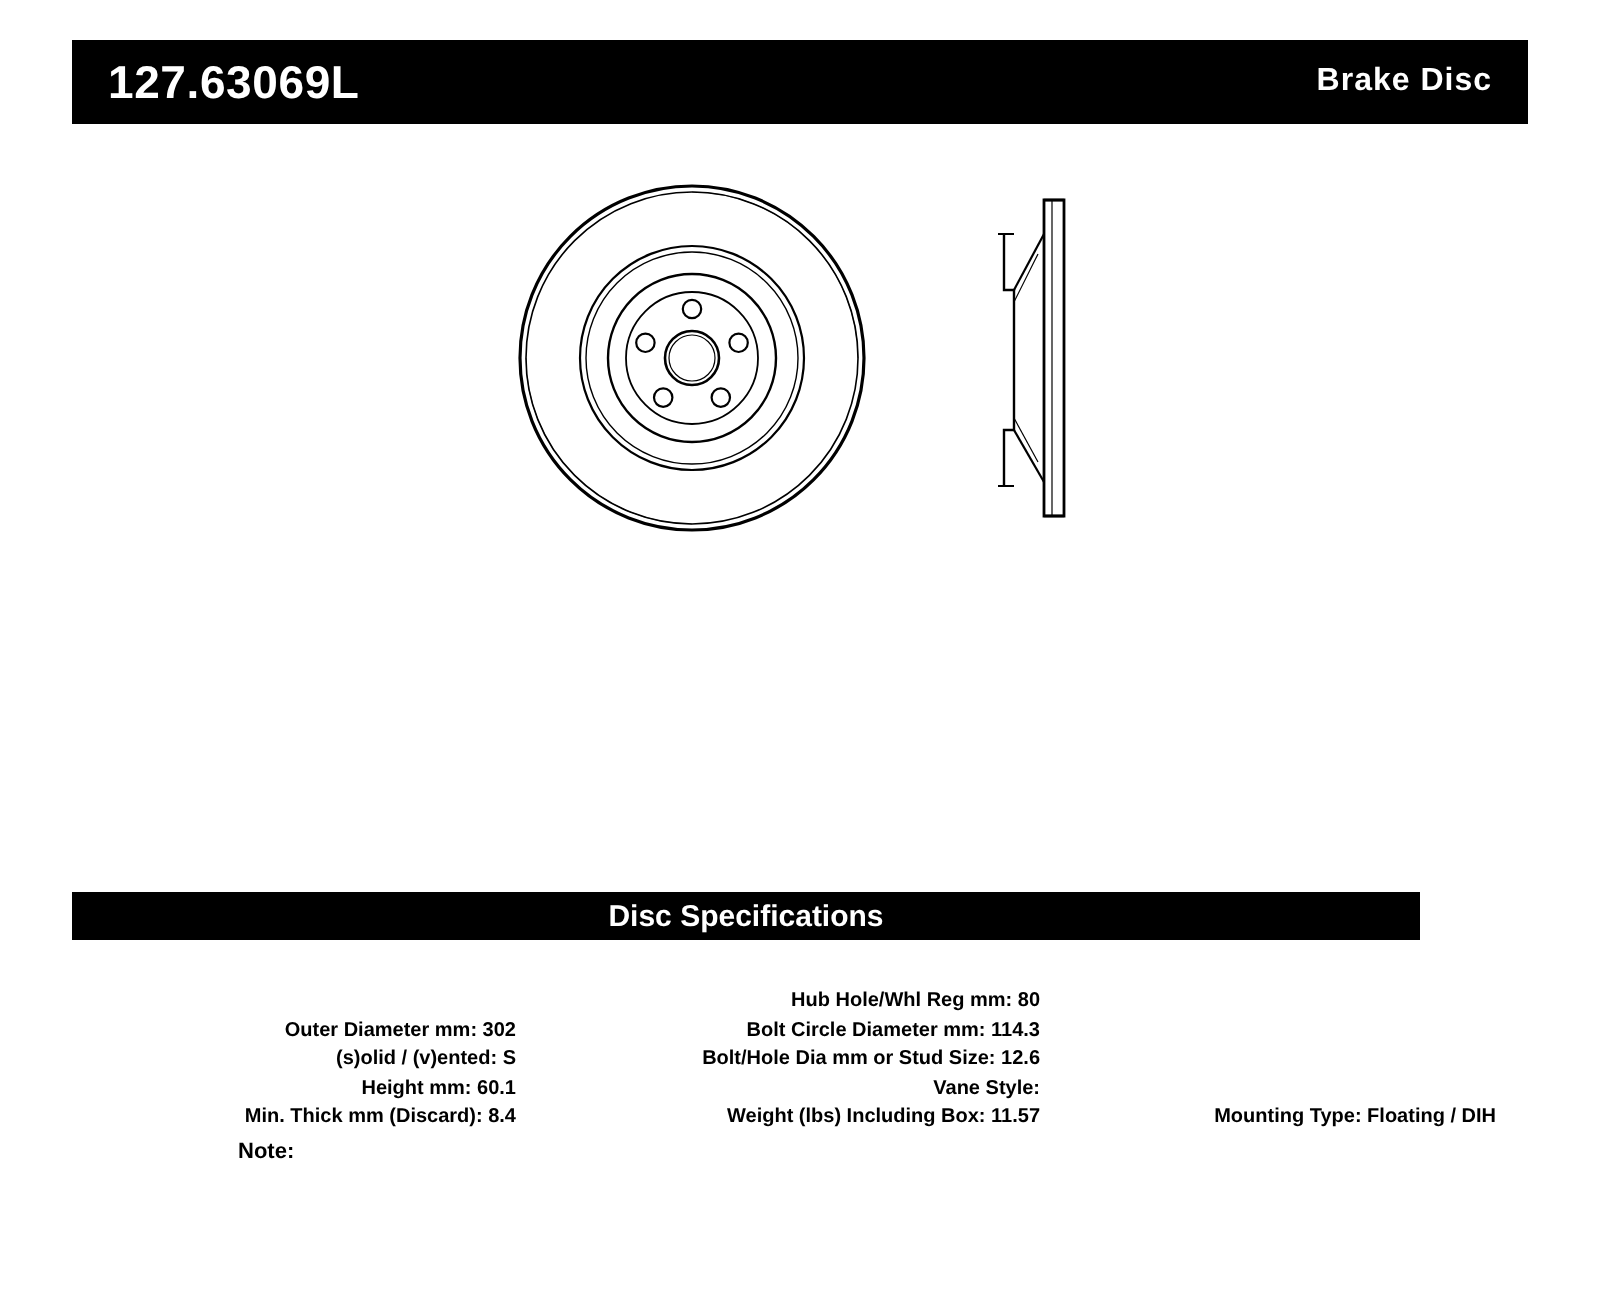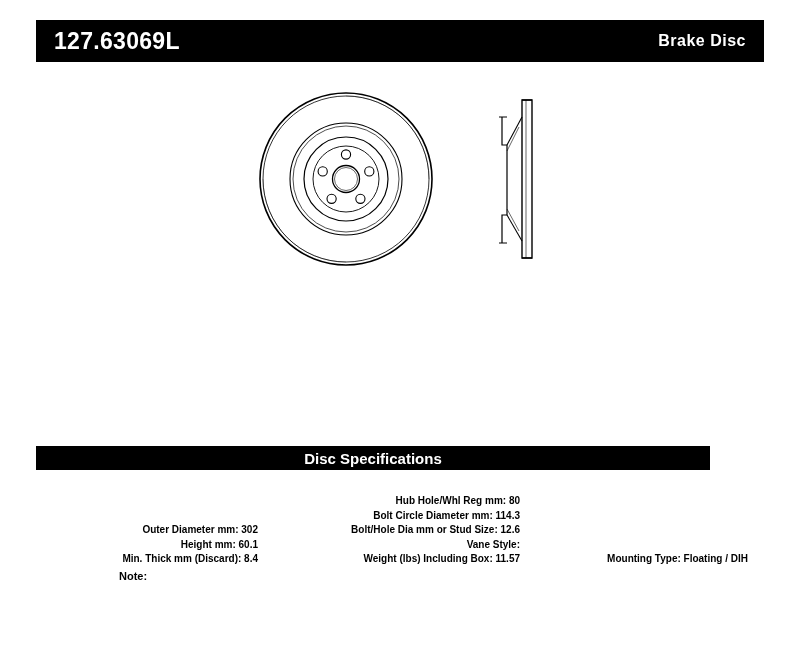--- a/index.html
+++ b/index.html
@@ -184,20 +184,21 @@
 </div>
 
 <div class="spec-title-bar">
   <div class="spec-title">Disc Specifications</div>
 </div>
 
 <div class="spec-columns">
 
   <div class="spec-col spec-col-left">
     <div class="spec-row">Outer Diameter mm: 302</div>
+    <div class="spec-row">(s)olid / (v)ented: S</div>
     <div class="spec-row">Height mm: 60.1</div>
     <div class="spec-row">Min. Thick mm (Discard): 8.4</div>
   </div>
 
   <div class="spec-col spec-col-mid">
     <div class="spec-row">Hub Hole/Whl Reg mm: 80</div>
     <div class="spec-row">Bolt Circle Diameter mm: 114.3</div>
     <div class="spec-row">Bolt/Hole Dia mm or Stud Size: 12.6</div>
     <div class="spec-row">Vane Style:</div>
     <div class="spec-row">Weight (lbs) Including Box: 11.57</div>

